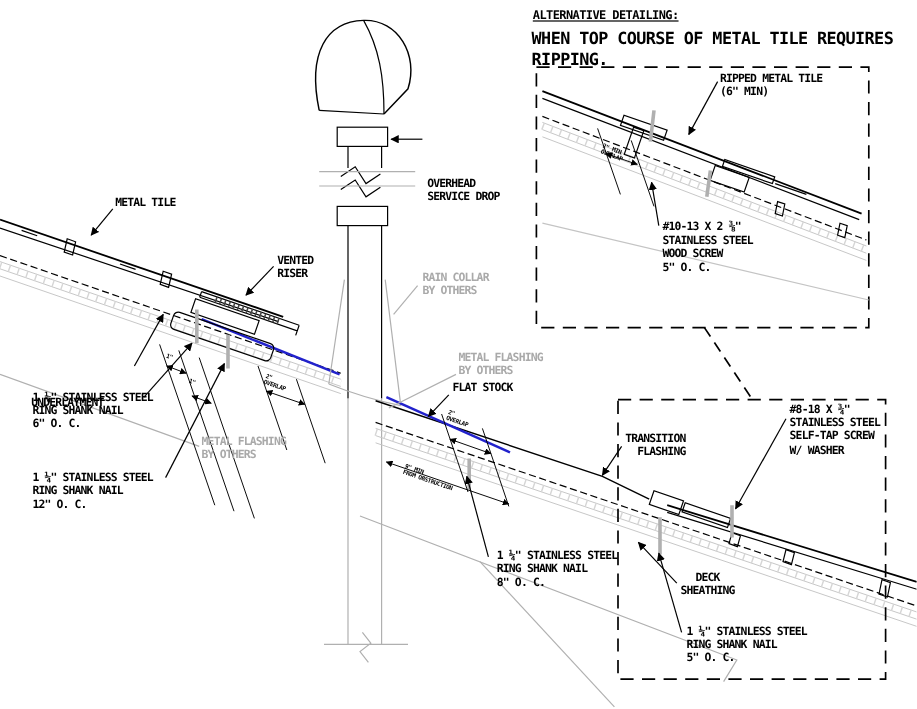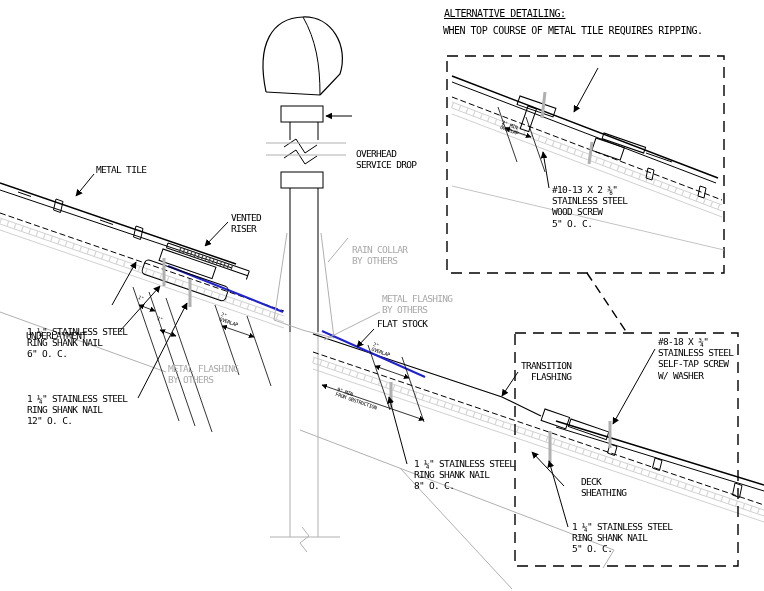--- a/index.html
+++ b/index.html
@@ -1,23 +1,23 @@
 <!DOCTYPE html>
 <html><head>
 <meta charset="utf-8">
 <style>
   html,body{margin:0;padding:0;background:#ffffff;}
   .canvas{position:relative;width:764px;height:591px;background:#ffffff;overflow:hidden;
-          font-family:"DejaVu Sans Mono","Liberation Mono",monospace;}
+          font-family:"DejaVu Sans Mono","Liberation Mono",monospace;font-weight:bold;}
   svg{position:absolute;left:0;top:0;}
   .lbl{position:absolute;font-size:9.5px;line-height:1.18;letter-spacing:-0.7px;
        color:#000;white-space:pre-line;}
   .lbl.gray{color:#a9a9a9;}
   .lbl.title{font-size:10px;text-decoration:underline;letter-spacing:-0.5px;}
-  .lbl.sub{font-size:10px;letter-spacing:-0.5px;}
+  .lbl.sub{font-size:14px;letter-spacing:-0.5px;}
   .dim{position:absolute;font-size:5px;line-height:1.05;letter-spacing:-0.3px;color:#000;
        white-space:pre-line;transform-origin:0 0;}
   .rot19{transform:rotate(19deg);}
   .rot21{transform:rotate(21deg);}
 </style>
 </head>
 <body>
 
 <div class="canvas">
 
@@ -133,56 +133,58 @@
     <path d="M368,345 L390,410 M402,357 L424,422"></path>
     <path d="M375,366 L409,378" marker-start="url(#ar)" marker-end="url(#ar)"></path>
     <path d="M322,385 L424,420" marker-start="url(#ar)" marker-end="url(#ar)"></path>
     <path d="M498,107 L517,162 M526,117 L545,172"></path>
     <path d="M505,128 L531,137" marker-start="url(#ar)" marker-end="url(#ar)"></path>
   </g>
 </svg>
 
   <div class="lbl title" style="left:444px;top:8px;">ALTERNATIVE DETAILING:</div>
   <div class="lbl sub" style="left:443px;top:25px;">WHEN TOP COURSE OF METAL TILE REQUIRES RIPPING.</div>
+  <div class="lbl" style="left:600px;top:60px;">RIPPED METAL TILE
+(6" MIN)</div>
   <div class="lbl" style="left:552px;top:184px;">#10-13 X 2 ⅜"
 STAINLESS STEEL
 WOOD SCREW
 5" O. C.</div>
 
   <div class="lbl" style="left:96px;top:164px;">METAL TILE</div>
   <div class="lbl" style="left:231px;top:212px;">VENTED
 RISER</div>
   <div class="lbl" style="left:26px;top:300px;margin-top:30px;">UNDERLAYMENT</div>
   <div class="lbl" style="left:27px;top:326px;">1 ¼" STAINLESS STEEL
 RING SHANK NAIL
 6" O. C.</div>
   <div class="lbl gray" style="left:168px;top:363px;">METAL FLASHING
 BY OTHERS</div>
   <div class="lbl" style="left:27px;top:393px;">1 ¼" STAINLESS STEEL
 RING SHANK NAIL
 12" O. C.</div>
 
   <div class="lbl" style="left:356px;top:108px;margin-top:40px;">OVERHEAD
 SERVICE DROP</div>
-  <div class="lbl gray" style="left:352px;top:244px;">RAIN COLLAR
+  <div class="lbl gray" style="left:352px;top:226px;">RAIN COLLAR
 BY OTHERS</div>
   <div class="lbl gray" style="left:382px;top:293px;">METAL FLASHING
 BY OTHERS</div>
   <div class="lbl" style="left:377px;top:318px;">FLAT STOCK</div>
 
   <div class="lbl" style="left:521px;top:360px;text-align:right;">TRANSITION
 FLASHING</div>
   <div class="lbl" style="left:658px;top:336px;">#8-18 X ¾"
 STAINLESS STEEL
 SELF-TAP SCREW
 W/ WASHER</div>
   <div class="lbl" style="left:414px;top:458px;">1 ¼" STAINLESS STEEL
 RING SHANK NAIL
 8" O. C.</div>
-  <div class="lbl" style="left:581px;top:476px;">DECK
+  <div class="lbl" style="left:567px;top:476px;text-align:center;">DECK
 SHEATHING</div>
   <div class="lbl" style="left:572px;top:521px;">1 ¼" STAINLESS STEEL
 RING SHANK NAIL
 5" O. C.</div>
 
   <div class="dim rot19" style="left:139px;top:295px;">1"</div>
   <div class="dim rot19" style="left:158px;top:316px;">1"</div>
   <div class="dim rot19" style="left:222px;top:312px;">2"
 OVERLAP</div>
   <div class="dim rot19" style="left:374px;top:342px;">2"

